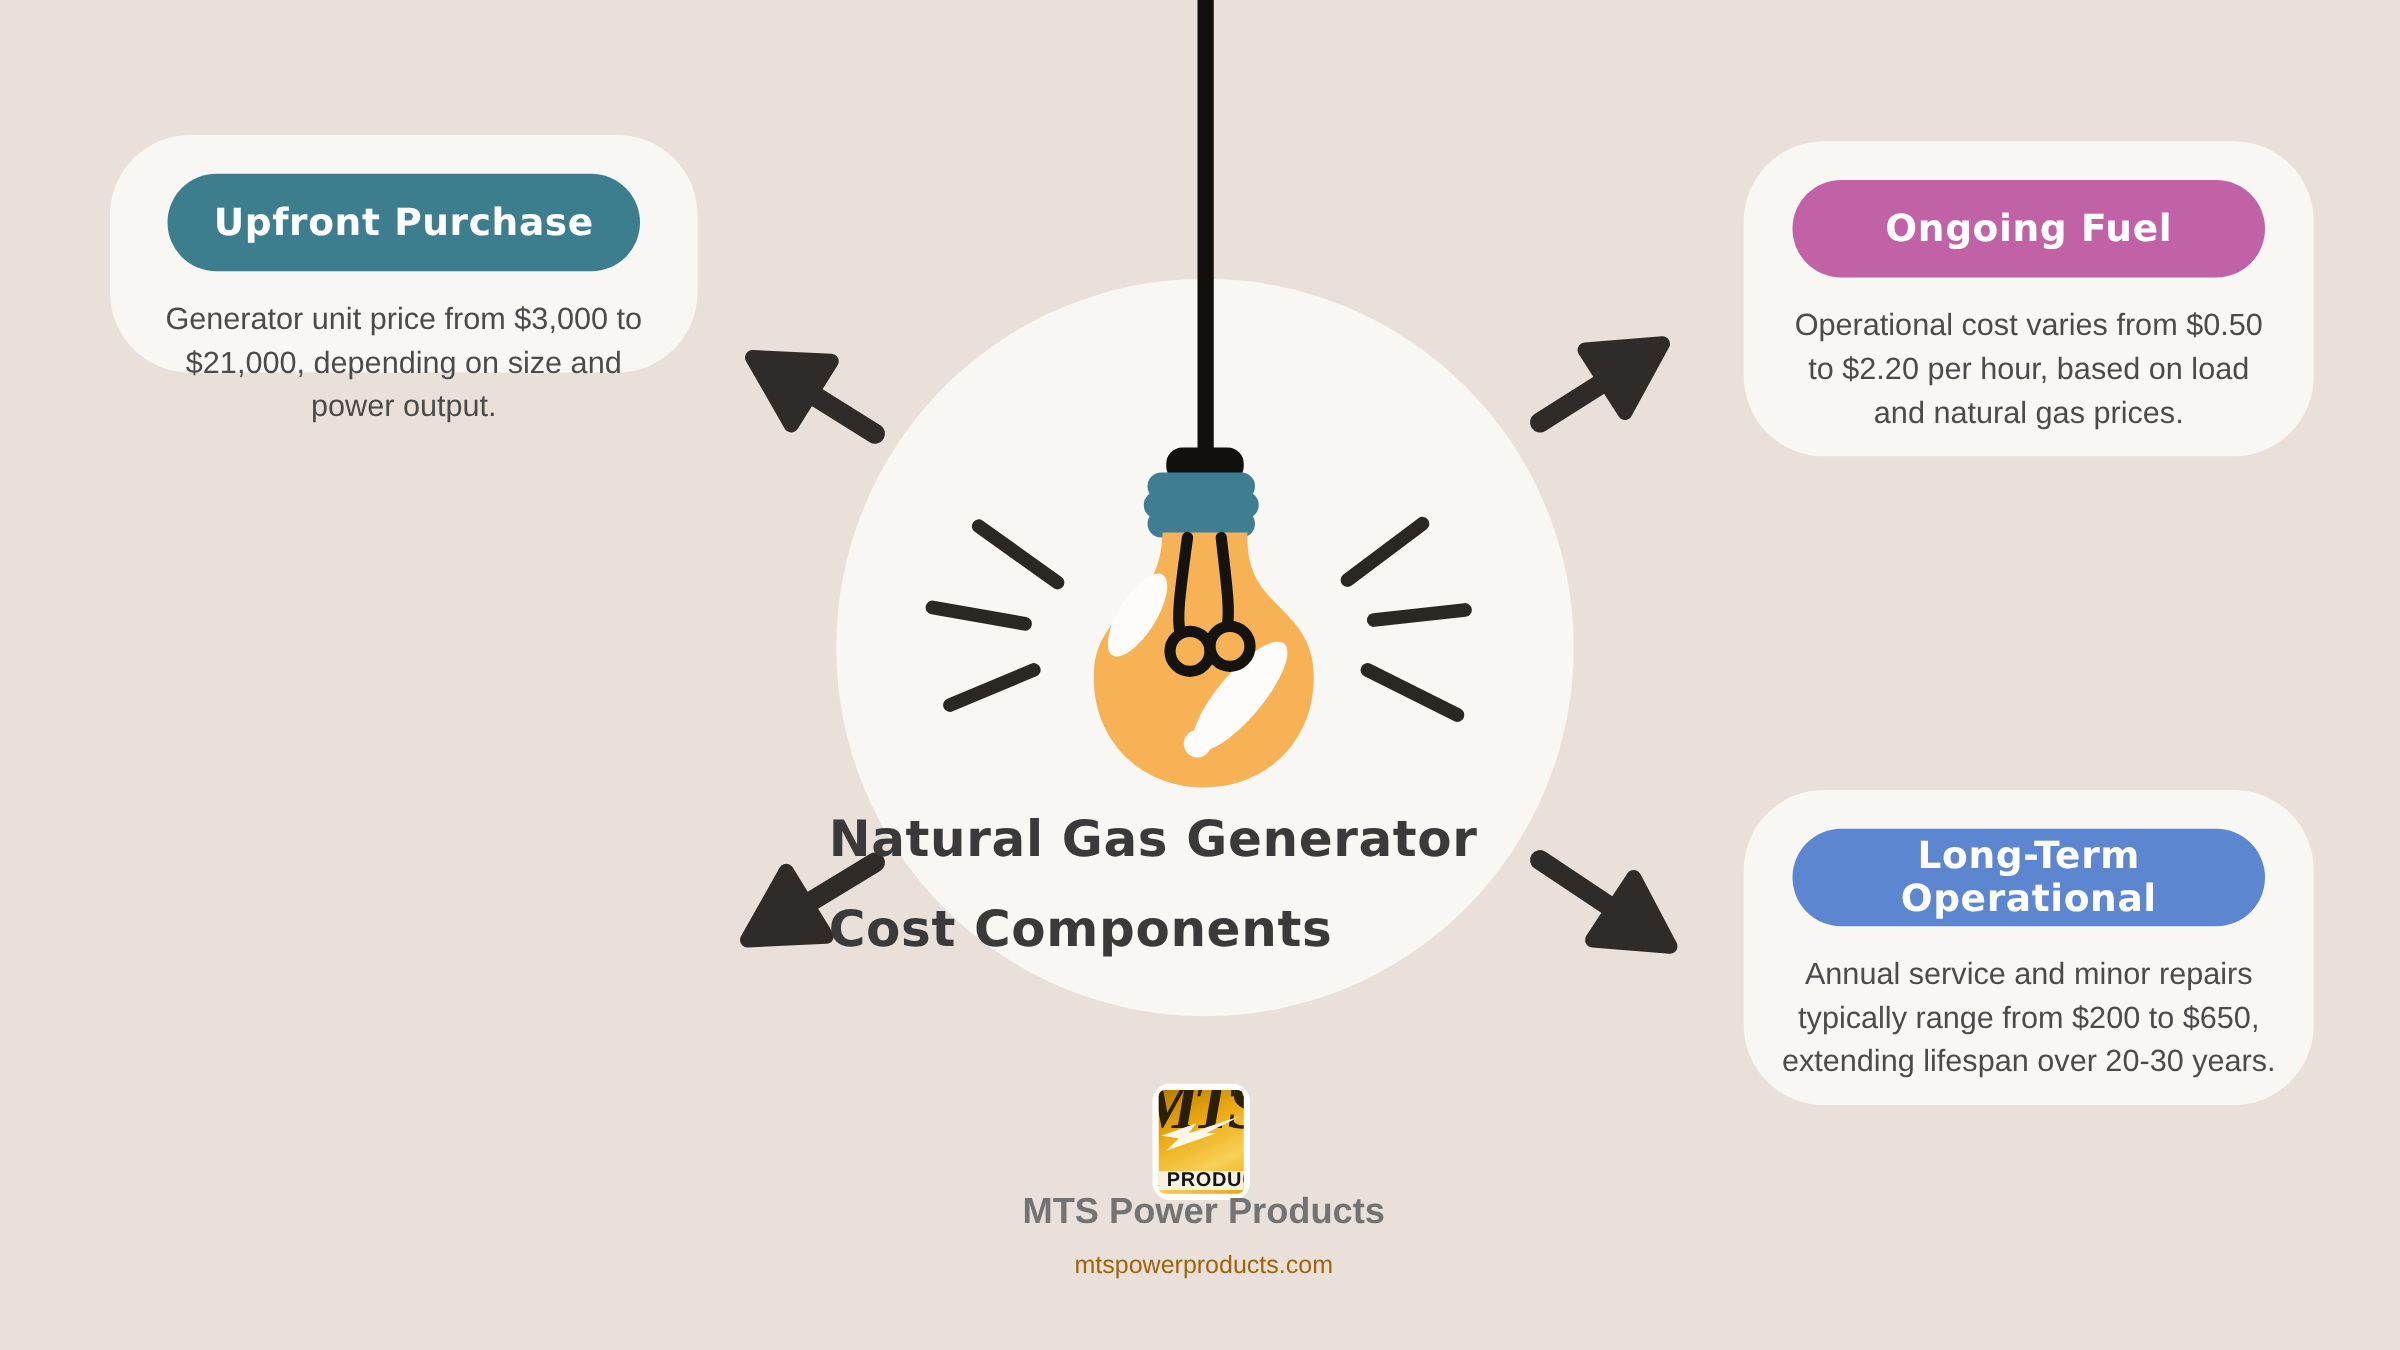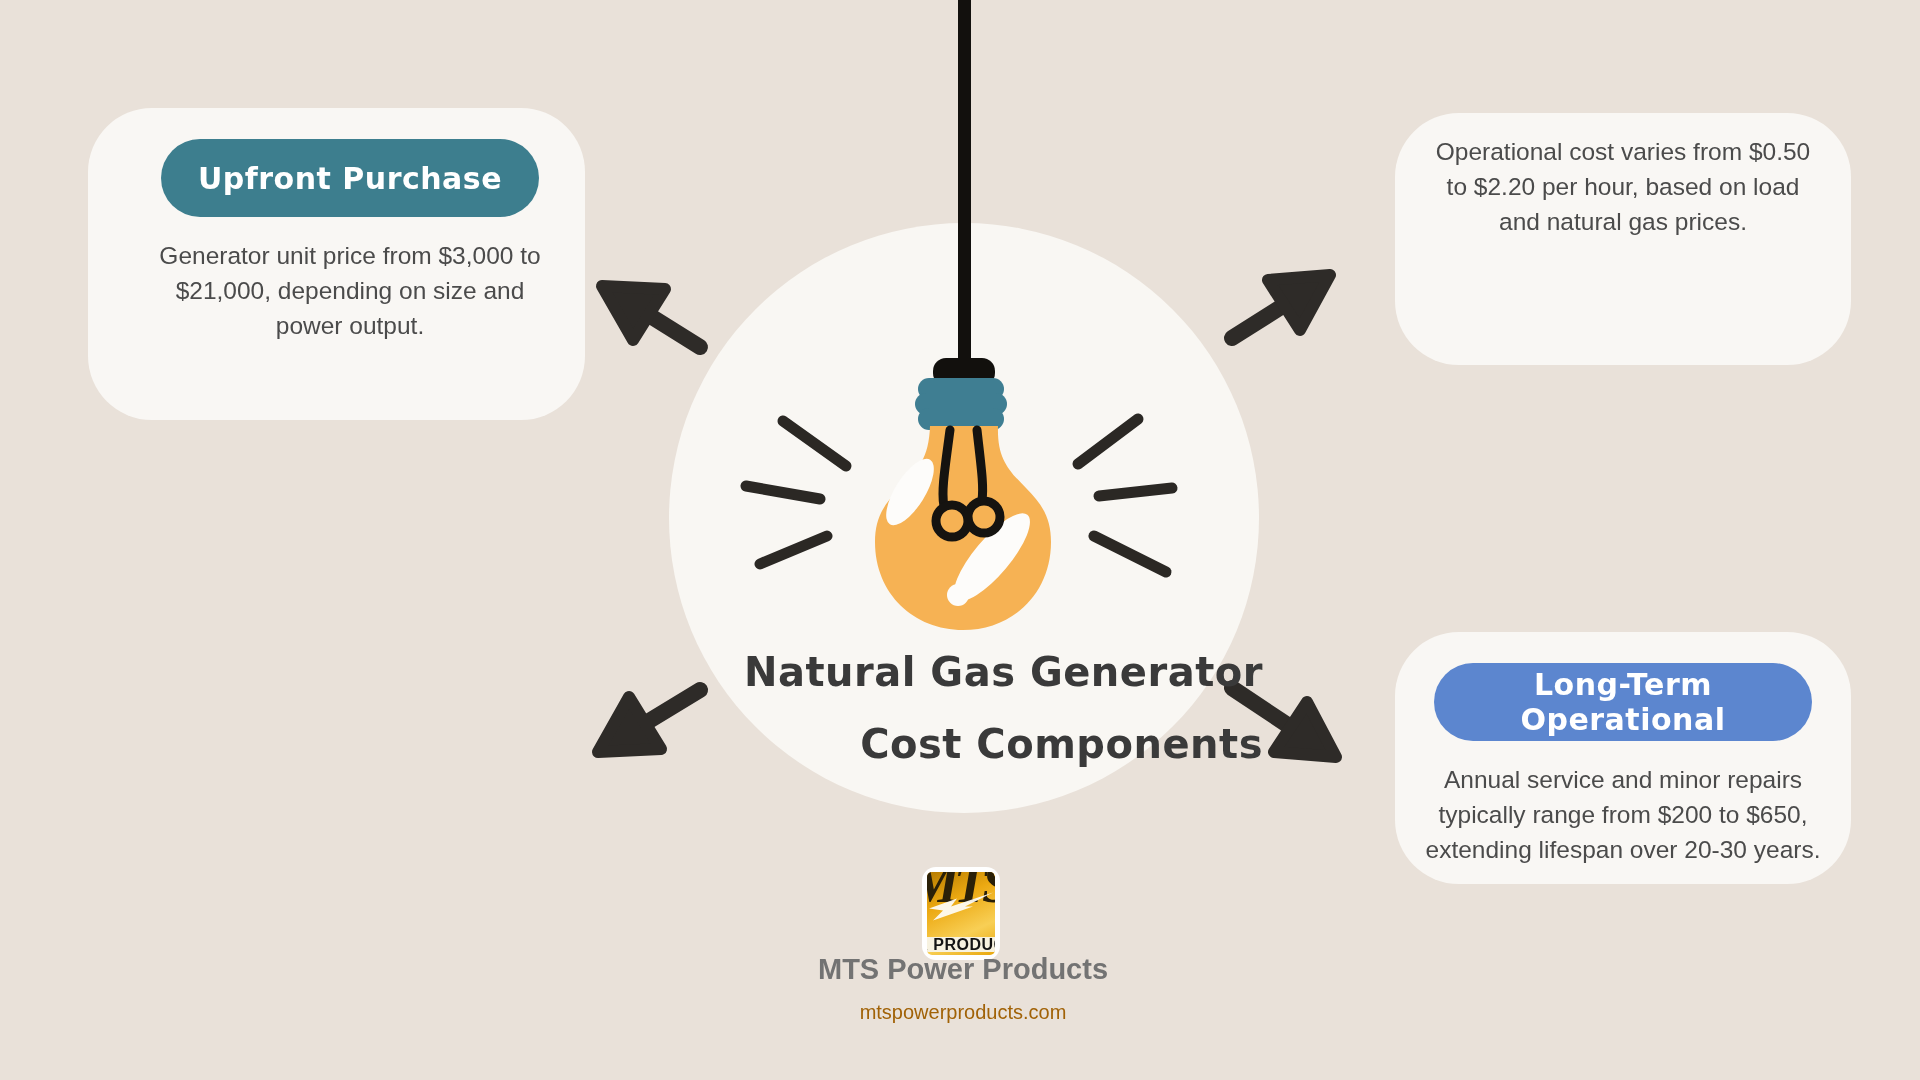--- a/index.html
+++ b/index.html
@@ -8,39 +8,39 @@
     background:#E9E1D9;font-family:"Liberation Sans",sans-serif;
   }
   .center-circle{
     position:absolute;left:669px;top:223px;width:590px;height:590px;
     border-radius:50%;background:#F9F7F3;
   }
   .overlay-svg{position:absolute;left:0;top:0;width:1920px;height:1080px;}
   .card{
     position:absolute;background:#F9F7F4;border-radius:64px;text-align:center;
   }
-  .card-tl{left:88px;top:108px;width:470px;height:312px;padding-left:27px;}
+  .card-tl{left:88px;top:108px;width:470px;height:190px;}
   .card-tr{left:1395px;top:113px;width:456px;height:252px;}
   .card-bl{left:88px;top:650px;width:470px;height:243px;}
   .card-br{left:1395px;top:632px;width:456px;height:252px;}
   .pill{
     height:78px;width:378px;margin:31px auto 0;border-radius:44px;
     display:flex;align-items:center;justify-content:center;
     color:#FFFFFF;font-weight:bold;font-size:30px;
     font-family:"DejaVu Sans",sans-serif;letter-spacing:0.5px;
   }
   .pill-teal{background:#3D7E8E;}
   .pill-pink{background:#C262A6;}
   .pill-orange{background:#EA9A1B;}
   .pill-blue{background:#5C86CF;}
   .card-body{
     margin:21px 28px 0;font-size:24.5px;line-height:35px;color:#4B4B4B;
   }
   .center-title{
-    position:absolute;left:663px;top:636px;width:600px;text-align:right;
+    position:absolute;left:663px;top:636px;width:600px;text-align:left;
     font-family:"DejaVu Sans",sans-serif;font-weight:bold;color:#3A3A3A;
     font-size:40px;line-height:72px;letter-spacing:0.5px;
   }
   .logo{
     position:absolute;left:922px;top:867px;width:78px;height:93px;
     background:#FFFFFF;border-radius:14px;padding:5px;box-sizing:border-box;
   }
   .logo-inner{
     width:100%;height:100%;border-radius:5px;position:relative;overflow:hidden;
     background:linear-gradient(155deg,#b57b00 0%,#eca912 35%,#f8cf55 70%,#e8a70e 100%);
@@ -142,20 +142,23 @@
   </div>
 
   <div class="card card-tl">
     <div class="pill pill-teal">
       <span>Upfront Purchase</span>
     </div>
     <p class="card-body">Generator unit price from $3,000 to $21,000, depending on size and power output.</p>
   </div>
 
   <div class="card card-tr">
+    <div class="pill pill-pink">
+      <span>Ongoing Fuel</span>
+    </div>
     <p class="card-body">Operational cost varies from $0.50 to $2.20 per hour, based on load and natural gas prices.</p>
   </div>
 
 
   <div class="card card-br">
     <div class="pill pill-blue">
       <span>Long-Term Operational</span>
     </div>
     <p class="card-body">Annual service and minor repairs typically range from $200 to $650, extending lifespan over 20-30 years.</p>
   </div>

